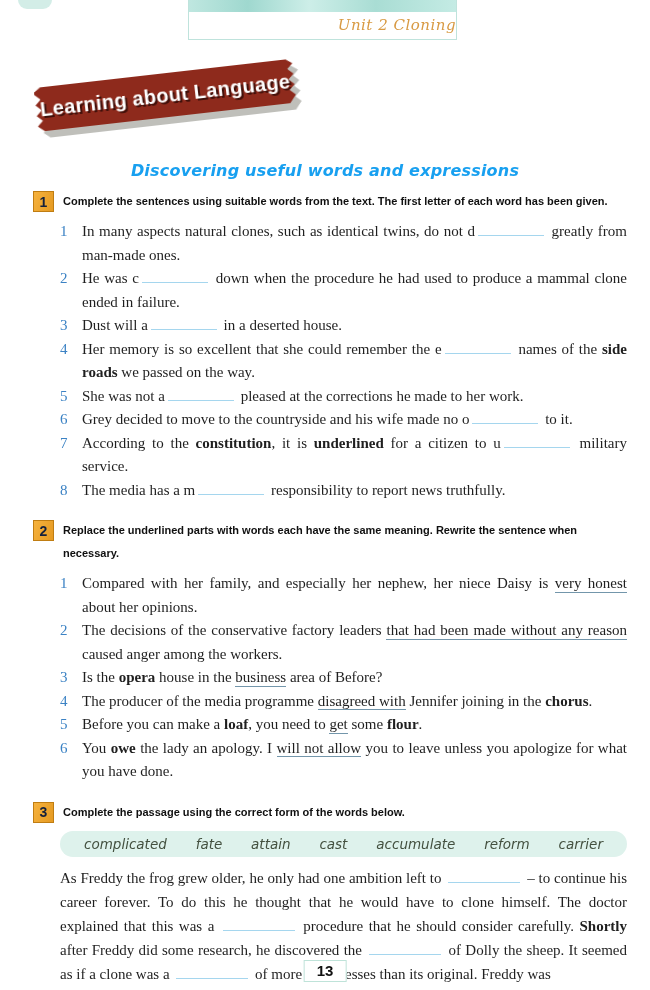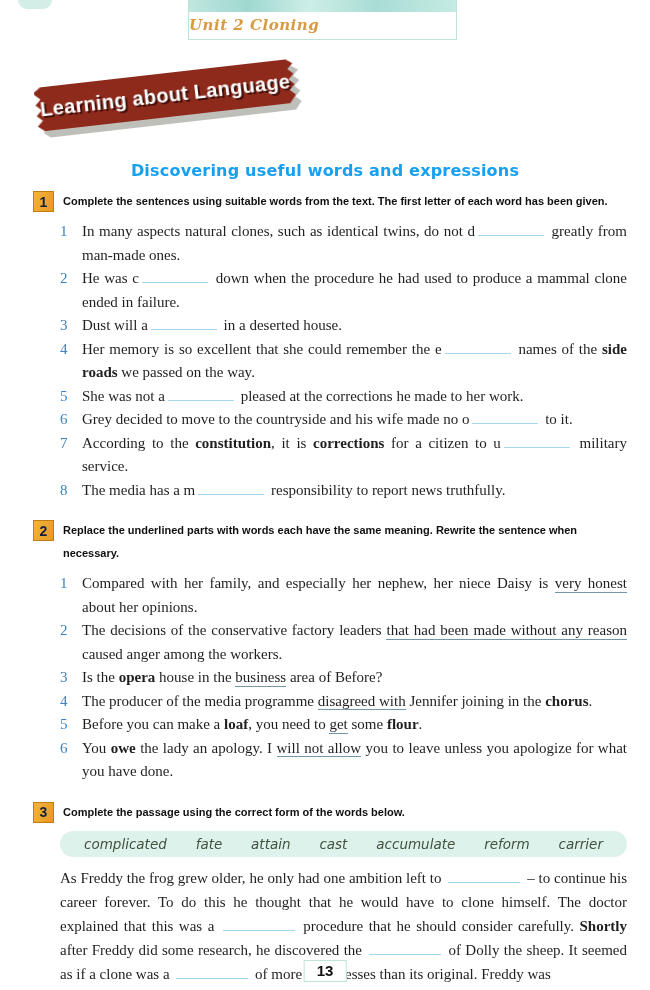--- a/index.html
+++ b/index.html
@@ -10,22 +10,22 @@
   
   .unit-box{
     position:absolute;left:188px;top:0;width:267px;
     border:1px solid #bfe3dc;border-top:none;background:#fff;
   }
   .unit-band{
     height:12px;
     background:linear-gradient(90deg,#bfe7e0,#9fd8cf 22%,#cdeee8 45%,#a9ddd4 70%,#c4ebe4);
   }
   .unit-title{
-    text-align:left;padding:4px 0 5px;color:#d89a43;font-style:italic;
-    font-size:15px;font-family:"DejaVu Serif", serif;letter-spacing:.5px;font-weight:bold;
+    text-align:right;padding:4px 0 5px;color:#d89a43;font-style:italic;
+    font-size:15px;font-family:"DejaVu Serif", serif;letter-spacing:.5px;
   }
   .smudge{
     position:absolute;left:18px;top:0;width:34px;height:9px;border-radius:0 0 12px 12px;
     background:rgba(175,222,212,.55);
   }
   
   .ribbon-wrap{
     position:absolute;left:36px;top:88px;width:260px;height:44px;
     transform:rotate(-6.5deg);transform-origin:left center;
     filter:drop-shadow(5px 7px 0 rgba(148,148,140,.6));
@@ -36,21 +36,21 @@
     clip-path:polygon(0% 10%,2.5% 0%,97.5% 0%,100% 10%,97.8% 22%,100% 34%,97.8% 46%,100% 58%,97.8% 70%,100% 82%,97.5% 100%,2.5% 100%,0% 88%,2.2% 76%,0% 64%,2.2% 52%,0% 40%,2.2% 28%,0% 16%);
   }
   .ribbon span{
     color:#fff;font-family:"Liberation Sans", sans-serif;font-weight:bold;
     font-size:20px;letter-spacing:.3px;text-shadow:2px 2px 0 #40100a;
   }
   
   .sub-heading{
     position:absolute;top:161px;left:0;width:650px;text-align:center;
     color:#18a0f0;font-family:"DejaVu Sans", sans-serif;font-weight:bold;
-    font-size:16px;letter-spacing:.2px;
+    font-style:italic;font-size:16px;letter-spacing:.2px;
   }
   
   .content{position:absolute;top:190px;left:33px;width:594px;}
   .exercise{margin-bottom:17px;}
   .ex-head{display:flex;gap:9px;margin-bottom:7px;}
   .badge{
     flex:0 0 auto;width:21px;height:21px;margin-top:1px;
     background:linear-gradient(110deg,#f6b23d,#e59a22);
     border:1px solid #c07d12;box-sizing:border-box;
     display:flex;align-items:center;justify-content:center;
@@ -114,21 +114,21 @@
       <div class="badge">1</div>
       <div class="ex-title">Complete the sentences using suitable words from the text. The first letter of each word has been given.</div>
     </div>
     <div class="items">
       <div class="item"><span class="num">1</span><span><span>In many aspects natural clones, such as identical twins, do not d</span><span class="blank"></span><span> greatly from man-made ones.</span></span></div>
       <div class="item"><span class="num">2</span><span><span>He was c</span><span class="blank"></span><span> down when the procedure he had used to produce a mammal clone ended in failure.</span></span></div>
       <div class="item"><span class="num">3</span><span><span>Dust will a</span><span class="blank"></span><span> in a deserted house.</span></span></div>
       <div class="item"><span class="num">4</span><span><span>Her memory is so excellent that she could remember the e</span><span class="blank"></span><span> names of the </span><span class="b">side roads</span><span> we passed on the way.</span></span></div>
       <div class="item"><span class="num">5</span><span><span>She was not a</span><span class="blank"></span><span> pleased at the corrections he made to her work.</span></span></div>
       <div class="item"><span class="num">6</span><span><span>Grey decided to move to the countryside and his wife made no o</span><span class="blank"></span><span> to it.</span></span></div>
-      <div class="item"><span class="num">7</span><span><span>According to the </span><span class="b">constitution</span><span>, it is </span><span class="b">corrections</span><span> for a citizen to u</span><span class="blank"></span><span> military service.</span></span></div>
+      <div class="item"><span class="num">7</span><span><span>According to the </span><span class="b">constitution</span><span>, it is </span><span class="b">underlined</span><span> for a citizen to u</span><span class="blank"></span><span> military service.</span></span></div>
       <div class="item"><span class="num">8</span><span><span>The media has a m</span><span class="blank"></span><span> responsibility to report news truthfully.</span></span></div>
     </div>
   </div>
 
   <div class="exercise">
     <div class="ex-head">
       <div class="badge">2</div>
       <div class="ex-title">Replace the underlined parts with words each have the same meaning. Rewrite the sentence when necessary.</div>
     </div>
     <div class="items">

